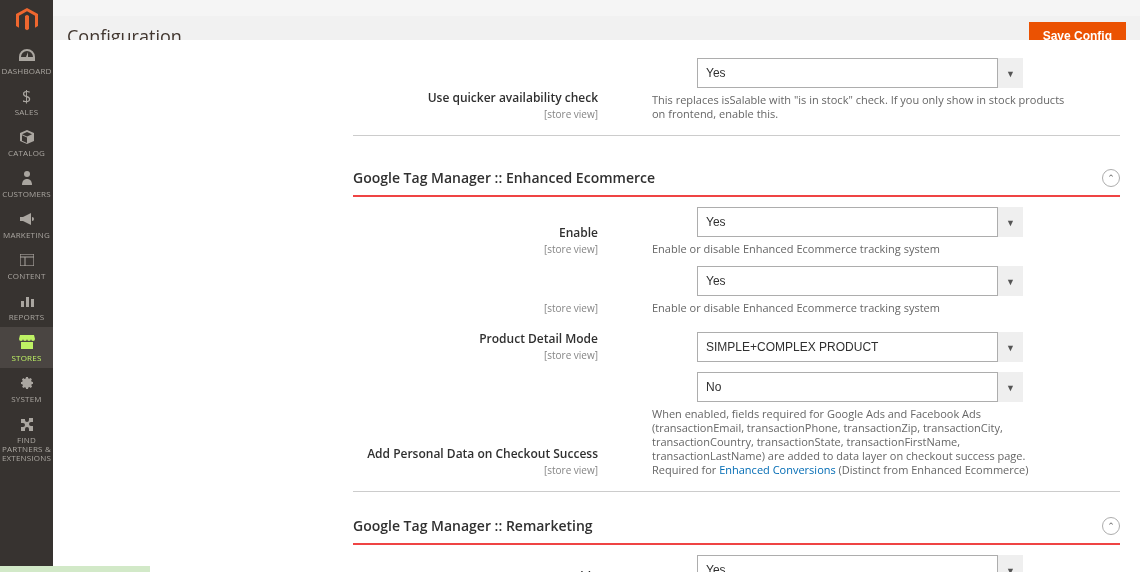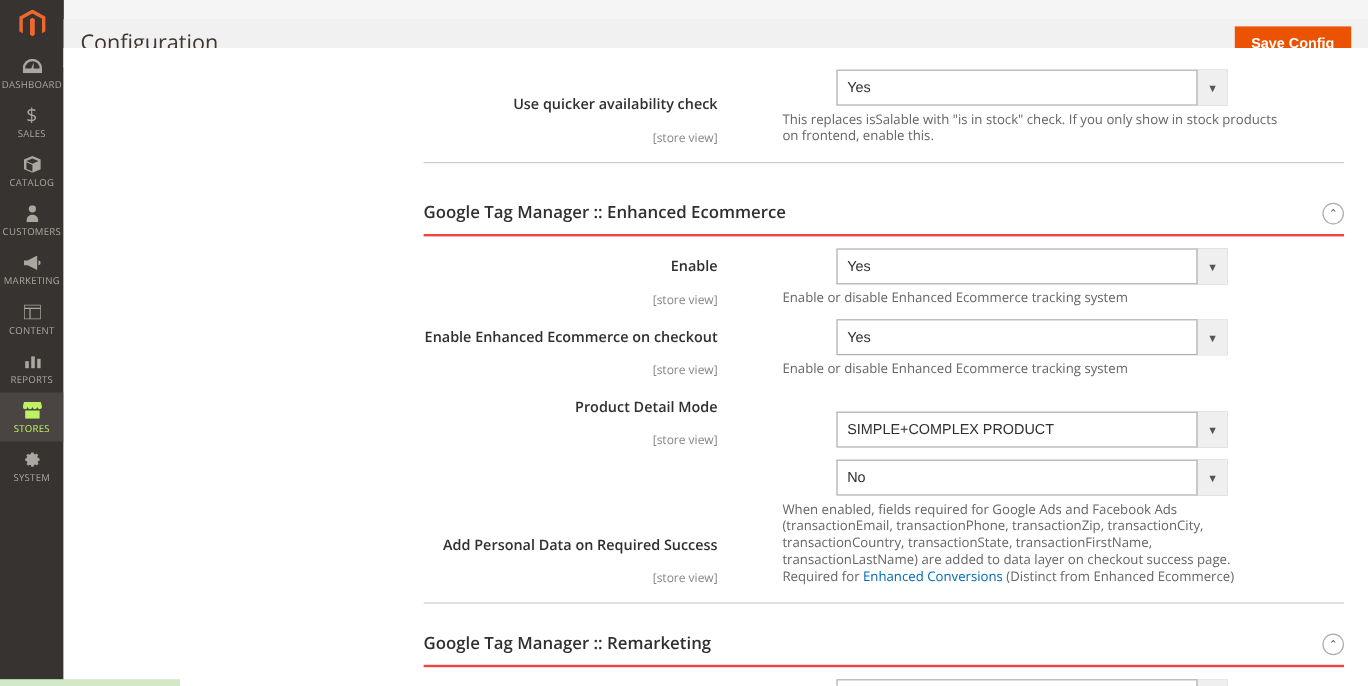--- a/index.html
+++ b/index.html
@@ -147,21 +147,21 @@
   }
   .field-label {
     font-size: 12px;
     color: #303030;
     font-weight: 600;
   }
   .field-scope {
     font-size: 10px;
     color: #858585;
     display: block;
-    margin-top: 12px;
+    margin-top: 1px;
   }
   .field-control {
     width: 420px;
   }
   .select-box {
     position: relative;
     width: 326px;
     margin-left: 45px;
   }
   .select-box select {
@@ -288,20 +288,28 @@
     <span class="slabel">STORES</span>
   </div>
   <div class="sidebar-item">
     <span class="sicon">
         <svg width="14" height="14" viewBox="0 0 14 14">
           <path fill="currentColor" d="M7 4a3 3 0 1 0 0 6 3 3 0 0 0 0-6zm6 2-1.4-.3a5 5 0 0 0-.5-1.2l.8-1.2-1.4-1.4-1.2.8a5 5 0 0 0-1.2-.5L8 1H6l-.3 1.4a5 5 0 0 0-1.2.5l-1.2-.8L1.9 3.5l.8 1.2a5 5 0 0 0-.5 1.2L1 6v2l1.4.3c.1.4.3.8.5 1.2l-.8 1.2 1.4 1.4 1.2-.8c.4.2.8.4 1.2.5L6 13h2l.3-1.4c.4-.1.8-.3 1.2-.5l1.2.8 1.4-1.4-.8-1.2c.2-.4.4-.8.5-1.2L13 8z"></path>
         </svg>
       </span>
     <span class="slabel">SYSTEM</span>
   </div>
+  <div class="sidebar-item">
+    <span class="sicon">
+        <svg width="14" height="14" viewBox="0 0 14 14">
+          <path fill="currentColor" d="M5 0v2H1v4h2a2 2 0 1 1 0 4H1v4h4v-2a2 2 0 1 1 4 0v2h4V9h-2a2 2 0 1 1 0-4h2V1H9v2a2 2 0 1 1-4 0z"></path>
+        </svg>
+      </span>
+    <span class="slabel">FIND PARTNERS &amp; EXTENSIONS</span>
+  </div>
 </div>
 
 <div class="topbar">
   <div class="page-title">Configuration</div>
   <button class="save-btn">Save Config</button>
 </div>
 
 <div class="content">
   <div class="inner">
     <div class="first-block group-border">
@@ -337,21 +345,20 @@
           <div class="select-box">
             <select><option selected="">Yes</option></select>
             <span class="select-caret">▼</span>
           </div>
           <div class="field-note">Enable or disable Enhanced Ecommerce tracking system</div>
         </div>
       </div>
 
       <div class="field-row">
         <div class="field-label-wrap">
-          <span class="field-label">Enable Enhanced Ecommerce on checkout</span>
           <span class="field-scope">[store view]</span>
         </div>
         <div class="field-control">
           <div class="select-box">
             <select><option selected="">Yes</option></select>
             <span class="select-caret">▼</span>
           </div>
           <div class="field-note">Enable or disable Enhanced Ecommerce tracking system</div>
         </div>
       </div>
@@ -364,21 +371,21 @@
         <div class="field-control">
           <div class="select-box">
             <select><option selected="">SIMPLE+COMPLEX PRODUCT</option></select>
             <span class="select-caret">▼</span>
           </div>
         </div>
       </div>
 
       <div class="field-row">
         <div class="field-label-wrap">
-          <span class="field-label">Add Personal Data on Required Success</span>
+          <span class="field-label">Add Personal Data on Checkout Success</span>
           <span class="field-scope">[store view]</span>
         </div>
         <div class="field-control">
           <div class="select-box">
             <select><option selected="">No</option></select>
             <span class="select-caret">▼</span>
           </div>
           <div class="field-note">
             <span>When enabled, fields required for Google Ads and Facebook Ads (transactionEmail, transactionPhone, transactionZip, transactionCity, transactionCountry, transactionState, transactionFirstName, transactionLastName) are added to data layer on checkout success page. Required for </span><a href="#">Enhanced Conversions</a><span> (Distinct from Enhanced Ecommerce)</span>
           </div>

